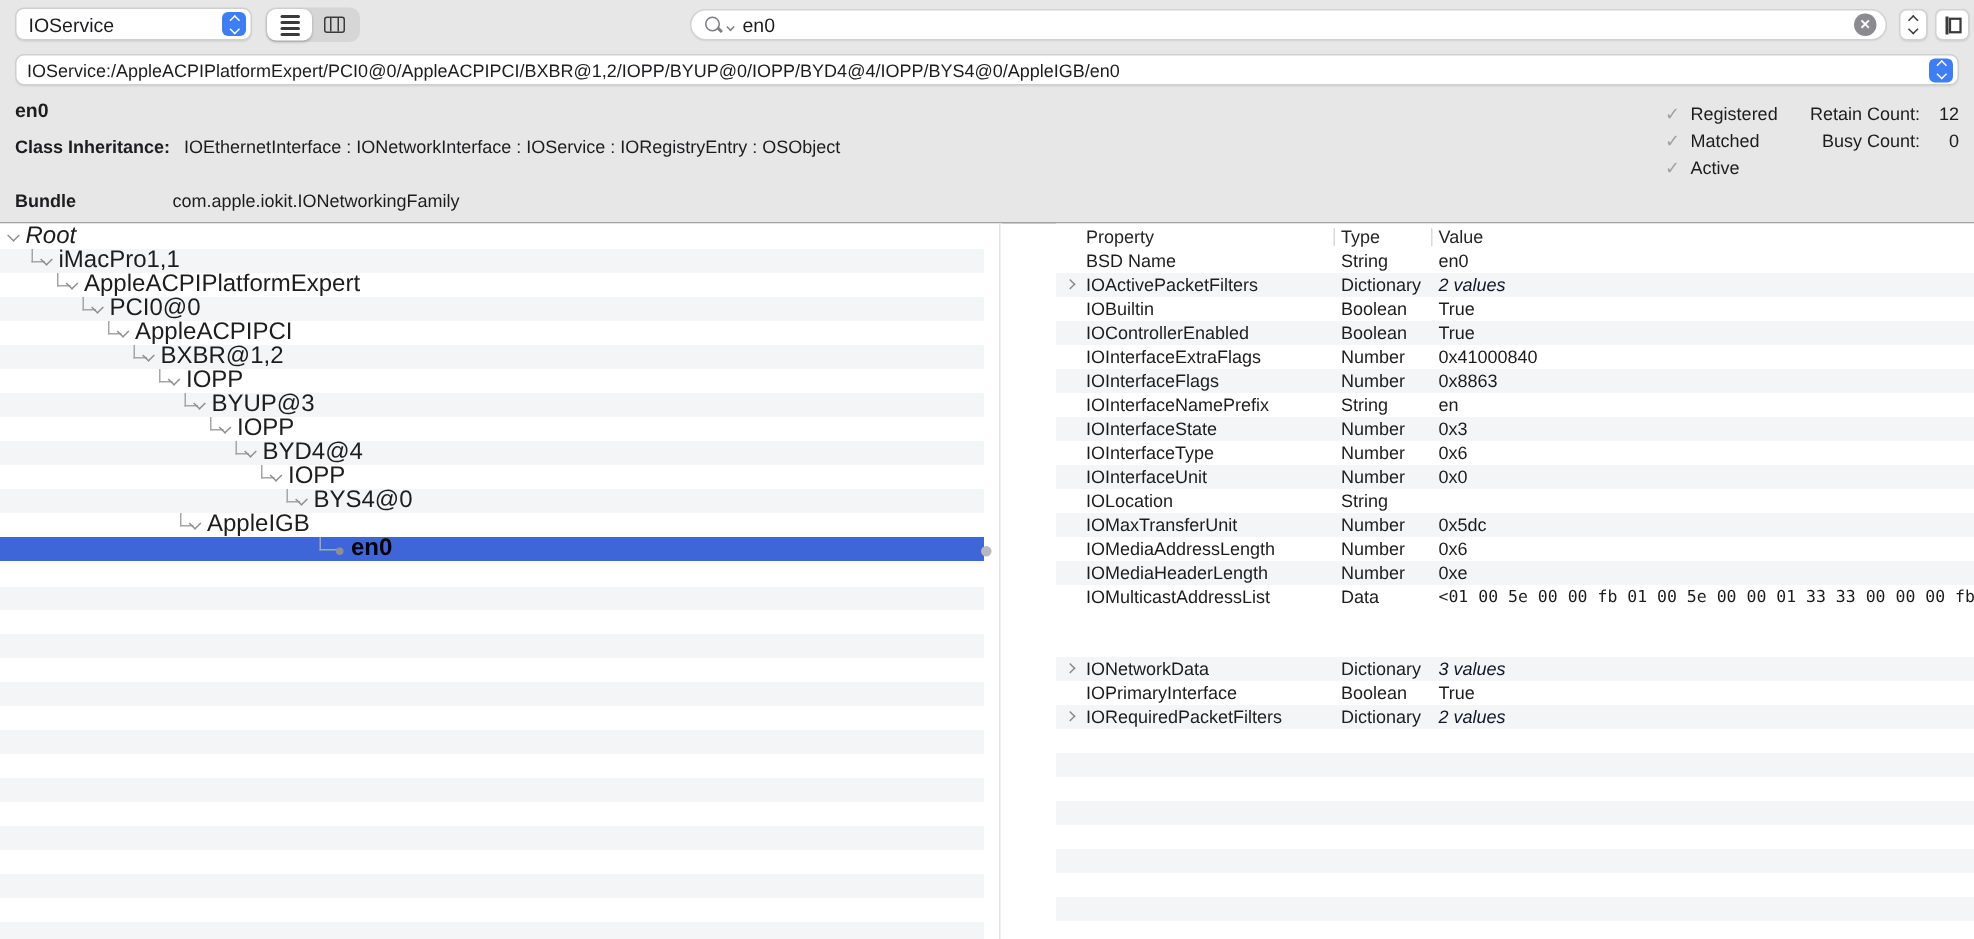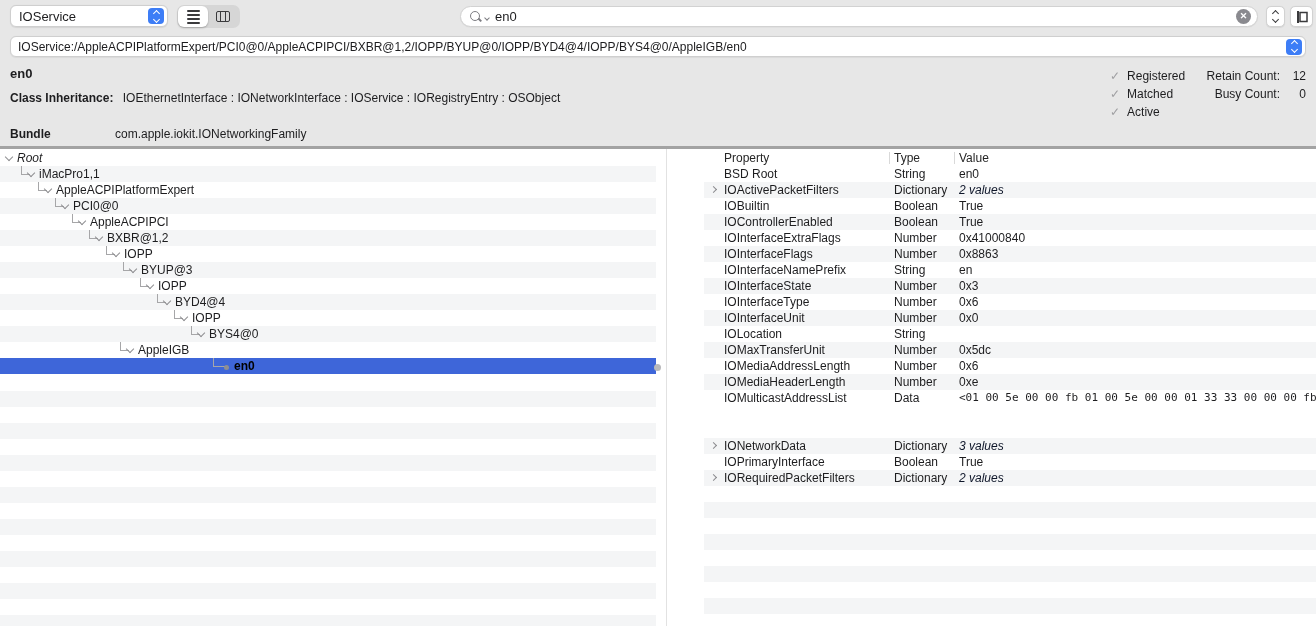--- a/index.html
+++ b/index.html
@@ -1,20 +1,20 @@
 <!DOCTYPE html>
 <html><head>
 <meta charset="utf-8">
 <style>
   * { margin:0; padding:0; box-sizing:border-box; }
   html,body { width:1316px; height:626px; overflow:hidden; }
   body { font-family:"Liberation Sans", sans-serif; font-size:12px; color:#1d1d1f; background:#fff; position:relative; }
 
   
-  .chrome { position:absolute; left:0; top:0; width:1316px; height:149px; background:#e7e7e7; border-bottom:3px solid #a3a3a3; }
+  .chrome { position:absolute; left:0; top:0; width:1316px; height:149px; background:#e7e7e7; border-bottom:1px solid #a3a3a3; }
 
   .combo { position:absolute; left:10px; top:5px; width:158px; height:22px; background:#fff; border:1px solid #cfcfcf; border-radius:6px; display:flex; align-items:center; padding-left:8px; font-size:13px; box-shadow:0 .5px 1px rgba(0,0,0,.08); }
   .combo-stepper, .path-stepper { position:absolute; right:3px; top:50%; transform:translateY(-50%); width:16px; height:16px; background:#3d7df6; border-radius:4px; display:flex; flex-direction:column; align-items:center; justify-content:center; gap:1px; }
   .chev-up, .chev-dn { width:5px; height:5px; border-left:1.5px solid #fff; border-top:1.5px solid #fff; transform:rotate(45deg); }
   .chev-dn { transform:rotate(225deg); }
 
   .seg { position:absolute; left:177px; top:5px; width:63px; height:23px; background:#d6d6d6; border-radius:7px; display:flex; align-items:center; padding:1px; }
   .seg-btn { width:30px; height:21px; border-radius:6px; display:flex; align-items:center; justify-content:center; }
   .seg-btn.sel { background:#fff; box-shadow:0 1px 2px rgba(0,0,0,.25); }
   .icon-list { display:flex; flex-direction:column; gap:2px; }
@@ -44,21 +44,21 @@
   .bundle-value { position:absolute; left:115px; top:127px; }
 
   .flag-row { position:absolute; left:1110px; display:flex; align-items:center; gap:7px; }
   .checkmark { color:#a0a0a3; font-size:12px; }
   .count-row { position:absolute; display:flex; }
   .count-label { width:88px; text-align:right; }
   .count-value { width:26px; text-align:right; }
 
   
   .tree-pane { position:absolute; left:0; top:149px; width:656px; height:477px; background:#fff; }
-  .trow { height:16px; display:flex; align-items:center; font-size:12px; white-space:nowrap; }
+  .trow { height:16px; display:flex; align-items:center; font-size:16px; white-space:nowrap; }
   .stripe-g { background:#f4f5f6; }
   .trow.sel { background:#3e66d9; }
   .trow.sel .tlabel { font-weight:bold; color:#000; }
   .tree-fill { position:absolute; left:0; top:226px; width:656px; height:251px; background:repeating-linear-gradient(to bottom,#fff 0 16px,#f4f5f6 16px 32px); }
   .elbow { width:9px; height:9px; border-left:1.5px solid #a6a6a8; border-bottom:1.5px solid #a6a6a8; margin-top:-7px; flex:0 0 auto; }
   .elbow.long { width:13px; }
   .chev { width:6px; height:6px; border-left:1.6px solid #8f8f92; border-bottom:1.6px solid #8f8f92; transform:rotate(-45deg); margin:-2px 5px 0 -2px; flex:0 0 auto; }
   .leafdot { width:5px; height:5px; border-radius:50%; background:#8f8f92; margin:2px 5px 0 -2px; flex:0 0 auto; }
   .tlabel.italic { font-style:italic; }
 
@@ -252,21 +252,21 @@
 
   <div class="prow thead">
     <span class="pcol">Property</span>
     <span class="tcol">Type</span>
     <span class="vcol">Value</span>
     <i class="sep s1"></i>
     <i class="sep s2"></i>
   </div>
 
   <div class="prow">
-    <span class="pcol">BSD Root</span>
+    <span class="pcol">BSD Name</span>
     <span class="tcol">String</span>
     <span class="vcol">en0</span>
   </div>
   <div class="prow stripe-g">
     <i class="disc"></i>
     <span class="pcol">IOActivePacketFilters</span>
     <span class="tcol">Dictionary</span>
     <span class="vcol muted">2 values</span>
   </div>
   <div class="prow">

